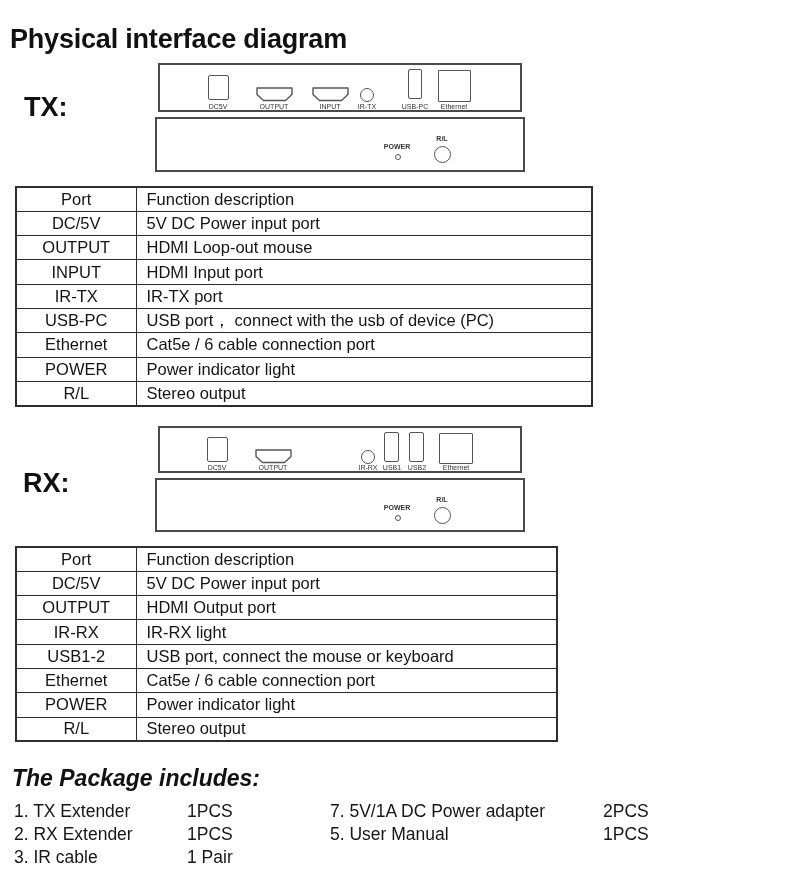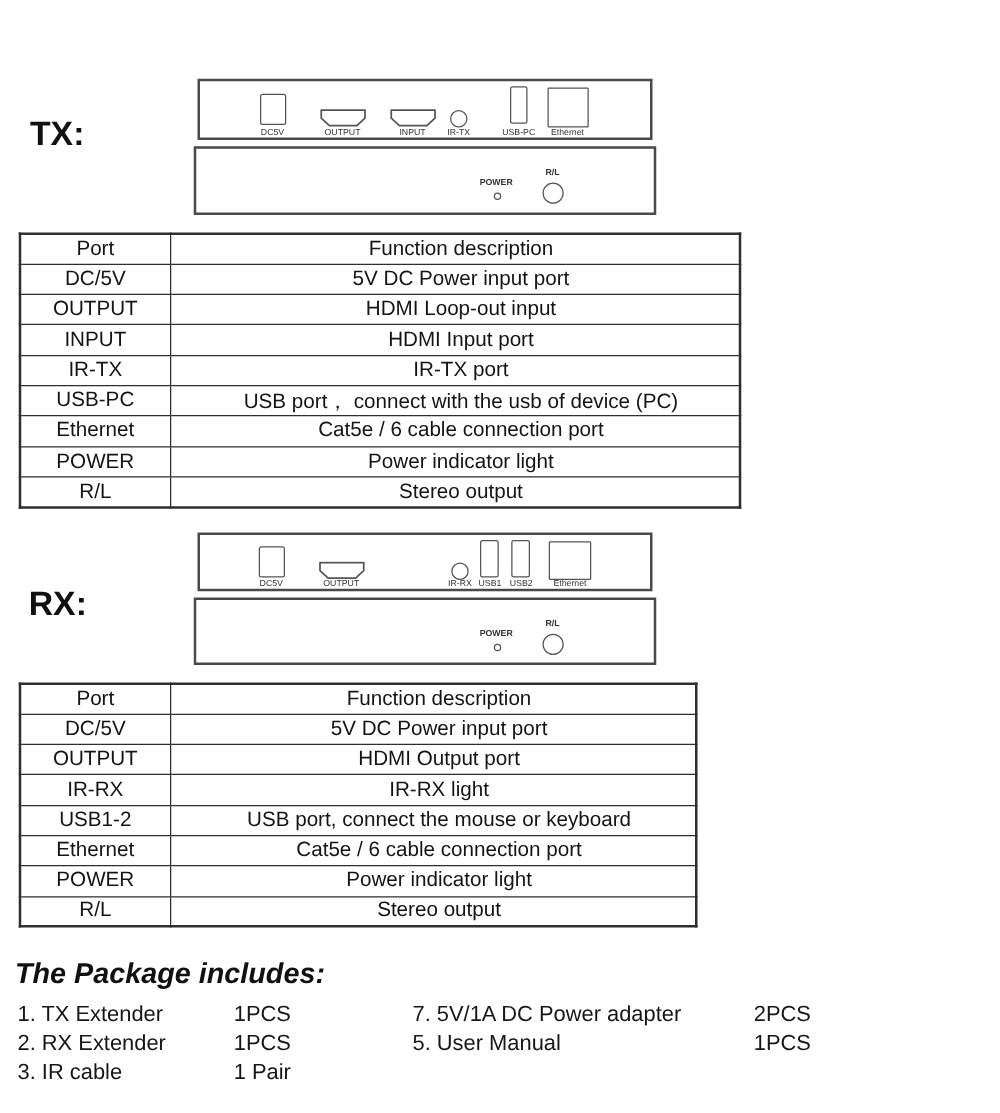--- a/index.html
+++ b/index.html
@@ -18,31 +18,32 @@
   .shape-usb  { border:1.3px solid #555; border-radius:2px; background:#fff; }
   .shape-rj45 { border:1.3px solid #555; border-radius:1px; background:#fff; }
   .plabel { position:absolute; font-size:7px; color:#333; text-align:center; width:60px; transform:translateX(-30px); white-space:nowrap; }
   .ind-label { position:absolute; font-size:7px; font-weight:600; color:#333; text-align:center; width:60px; transform:translateX(-30px); }
   .ind-dot   { position:absolute; border:1.2px solid #555; border-radius:50%; background:#fff; }
 
   
   table.spec { position:absolute; border-collapse:collapse; table-layout:fixed; background:#fff; border:2px solid #2e2e2e; font-size:16.5px; color:#141414; }
   table.spec td { border:1px solid #2e2e2e; height:24.3px; overflow:hidden; white-space:nowrap; }
   table.spec td.c1 { text-align:center; }
-  table.spec td.c2 { padding-left:10px; text-align:center; }
+  table.spec td.c2 { padding-left:10px; text-align:left; }
 
   
   .h2 { position:absolute; font-weight:bold; font-size:23px; color:#111;font-style:italic; }
   .pkg-item, .pkg-qty { position:absolute; font-size:17.5px; color:#161616; white-space:nowrap; }
 </style>
 </head>
 <body>
 
 <div id="page">
 
+  <div class="h1" style="left:10px; top:24px;">Physical interface diagram</div>
 
   <div class="side-label" style="left:24px; top:92px;">TX:</div>
 
   <div class="panel" style="left:158px; top:63px; width:364px; height:49px;">
     <div class="port" style="left:48px; top:10px;">
       <div class="shape-dc" style="width:21px; height:25px;"></div>
     </div>
     <span class="plabel" style="left:58px; top:38px;">DC5V</span>
 
     <div class="port" style="left:95px; top:22px;">
@@ -91,21 +92,21 @@
         <tr>
       <td class="c1">Port</td>
       <td class="c2">Function description</td>
     </tr>
     <tr>
           <td class="c1">DC/5V</td>
           <td class="c2">5V DC Power input port</td>
         </tr>
     <tr>
           <td class="c1">OUTPUT</td>
-          <td class="c2">HDMI Loop-out input</td>
+          <td class="c2">HDMI Loop-out mouse</td>
         </tr>
     <tr>
           <td class="c1">INPUT</td>
           <td class="c2">HDMI Input port</td>
         </tr>
     <tr>
           <td class="c1">IR-TX</td>
           <td class="c2">IR-TX port</td>
         </tr>
     <tr>

